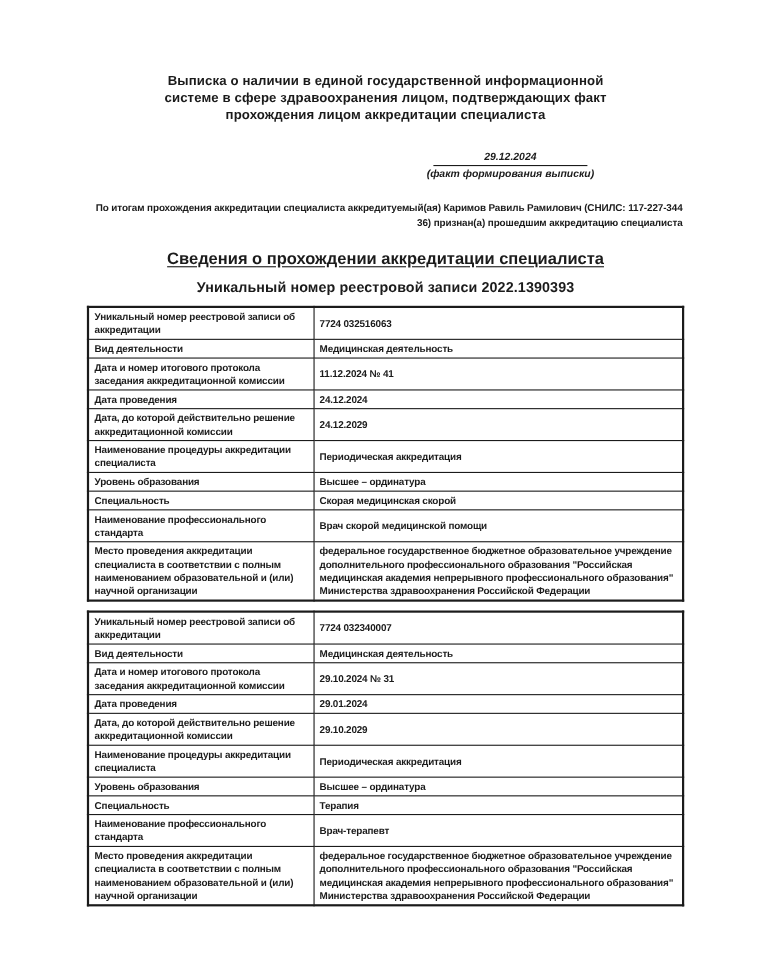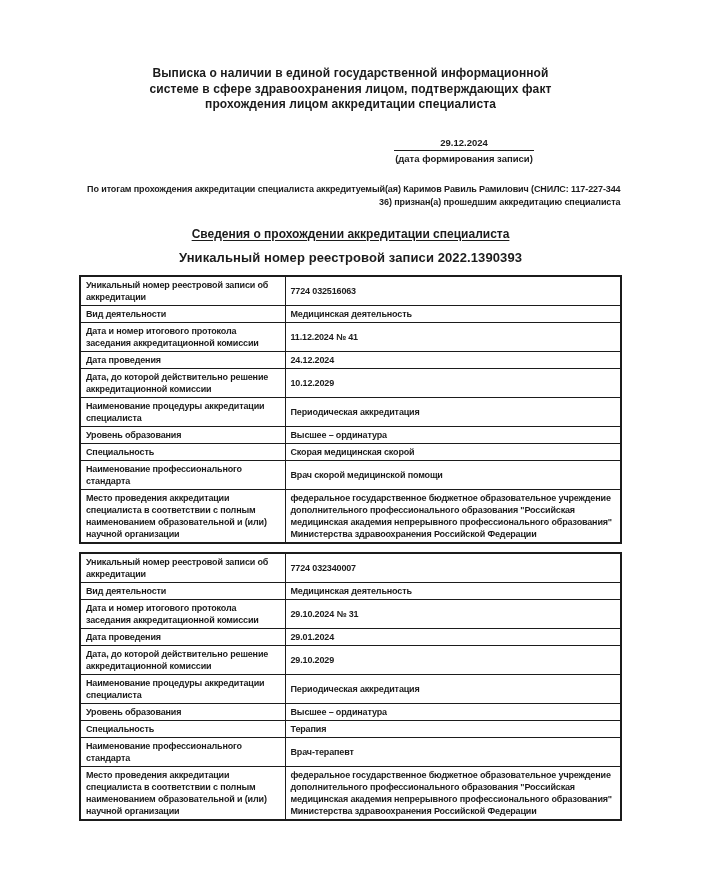--- a/index.html
+++ b/index.html
@@ -34,20 +34,21 @@
     text-align:center;
     letter-spacing:.1px;
   }
   .title-line{display:block;}
   .date-block{
     width:176px;
     margin:24px 70px 0 auto;
     text-align:center;
     font-size:9.5px;
     line-height:11px;
+    font-style:italic;
   }
   .date-value{
     display:block;
     width:140px;
     margin:0 auto;
     padding-bottom:2px;
     border-bottom:1.5px solid var(--border-color);
   }
   .date-caption{
     display:block;
@@ -57,21 +58,21 @@
     margin:19px auto 0;
     max-width:540px;
     font-size:9px;
     line-height:13.5px;
     text-align:right;
     letter-spacing:-0.1px;
   }
   .subtitle{
     margin-top:17px;
     text-align:center;
-    font-size:12px;
+    font-size:15px;
     text-decoration:underline;
     text-underline-offset:2px;
   }
   .registry-heading{
     margin-top:9px;
     text-align:center;
     font-size:13px;
     letter-spacing:.1px;
   }
   table.acc-table{
@@ -102,21 +103,21 @@
   <div class="content">
 
     <h1 class="doc-title">
       <span class="title-line">Выписка о наличии в единой государственной информационной</span>
       <span class="title-line">системе в сфере здравоохранения лицом, подтверждающих факт</span>
       <span class="title-line">прохождения лицом аккредитации специалиста</span>
     </h1>
 
     <div class="date-block">
       <span class="date-value">29.12.2024</span>
-      <span class="date-caption">(дата формирования записи)</span>
+      <span class="date-caption">(факт формирования выписки)</span>
     </div>
 
     <p class="intro">По итогам прохождения аккредитации специалиста аккредитуемый(ая) Каримов Равиль Рамилович (СНИЛС: 117-227-344 36) признан(а) прошедшим аккредитацию специалиста</p>
 
     <div class="subtitle">Сведения о прохождении аккредитации специалиста</div>
 
     <div class="registry-heading">Уникальный номер реестровой записи 2022.1390393</div>
 
     <table class="acc-table">
       <colgroup>
@@ -135,21 +136,21 @@
           <tr>
             <td class="label-cell">Дата и номер итогового протокола заседания аккредитационной комиссии</td>
             <td class="value-cell">11.12.2024 № 41</td>
           </tr>
           <tr>
             <td class="label-cell">Дата проведения</td>
             <td class="value-cell">24.12.2024</td>
           </tr>
           <tr>
             <td class="label-cell">Дата, до которой действительно решение аккредитационной комиссии</td>
-            <td class="value-cell">10.12.2029</td>
+            <td class="value-cell">24.12.2029</td>
           </tr>
           <tr>
             <td class="label-cell">Наименование процедуры аккредитации специалиста</td>
             <td class="value-cell">Периодическая аккредитация</td>
           </tr>
           <tr>
             <td class="label-cell">Уровень образования</td>
             <td class="value-cell">Высшее – ординатура</td>
           </tr>
           <tr>

